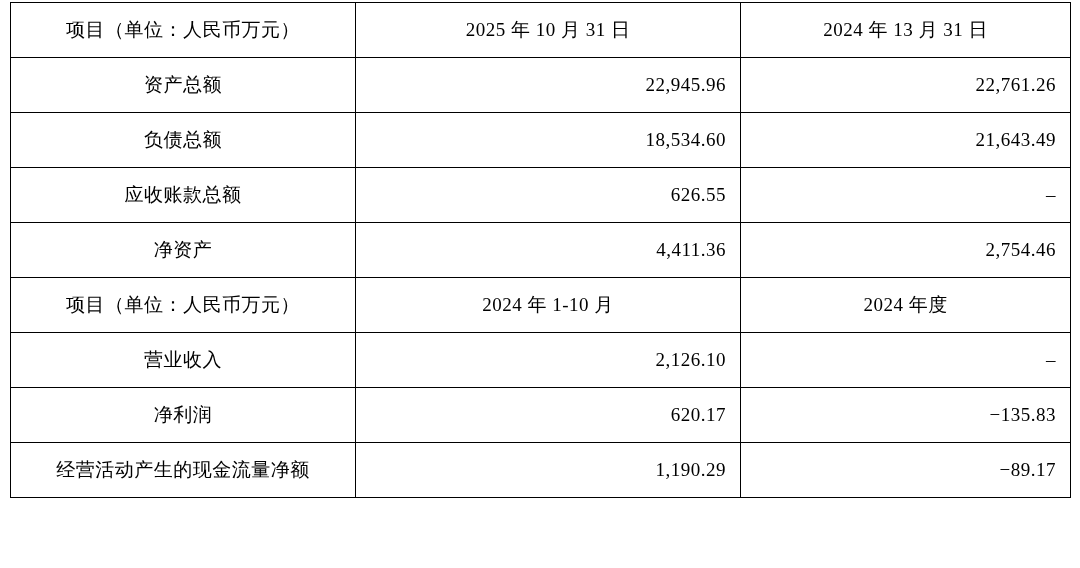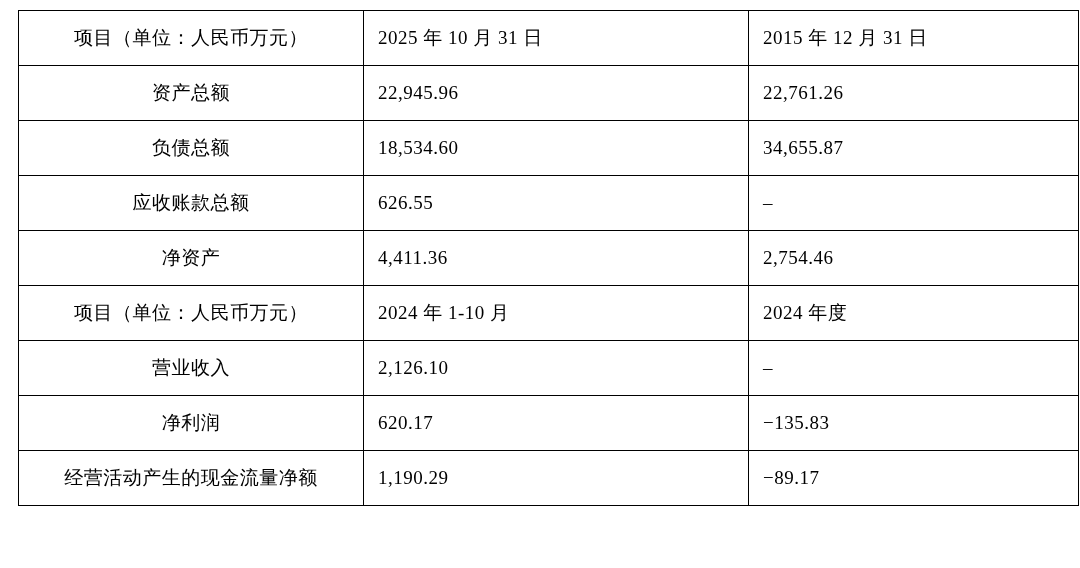--- a/index.html
+++ b/index.html
@@ -10,21 +10,21 @@
   body {
     width: 1080px;
     height: 568px;
     font-family: "Liberation Serif", "DejaVu Serif", serif;
     color: #000000;
     overflow: hidden;
   }
   .table-wrap {
     width: 1080px;
     box-sizing: border-box;
-    padding: 8px;
+    padding: 0;
   }
   table.fin {
     border-collapse: collapse;
     width: 1060px;
     margin: 2px 10px 0 10px;
     table-layout: fixed;
   }
   table.fin col.c1 { width: 345px; }
   table.fin col.c2 { width: 385px; }
   table.fin col.c3 { width: 330px; }
@@ -37,58 +37,60 @@
     font-weight: normal;
     vertical-align: middle;
     box-sizing: border-box;
   }
   .hdr-label {
     text-align: center;
     font-weight: bold;
     letter-spacing: 0.5px;
   }
   .hdr-period {
+    text-align: center;
     font-weight: normal;
     letter-spacing: 0.5px;
     margin-top: 15px;
   }
   .row-label {
     text-align: center;
     letter-spacing: 0.5px;
   }
   .num {
+    text-align: right;
     font-family: "Liberation Serif", "DejaVu Serif", serif;
     letter-spacing: 0.5px;
   }
 </style>
 </head>
 <body>
 
 <div class="table-wrap">
   <table class="fin">
     <colgroup>
       <col class="c1">
         <col class="c2">
         <col class="c3">
     </colgroup>
     <tbody>
       <tr>
         <td class="hdr-label">项目（单位：人民币万元）</td>
         <td class="hdr-period">2025 年 10 月 31 日</td>
-        <td class="hdr-period">2015 年 12 月 31 日</td>
+        <td class="hdr-period">2024 年 13 月 31 日</td>
       </tr>
       <tr>
         <td class="row-label">资产总额</td>
         <td class="num">22,945.96</td>
         <td class="num">22,761.26</td>
       </tr>
       <tr>
         <td class="row-label">负债总额</td>
         <td class="num">18,534.60</td>
-        <td class="num">34,655.87</td>
+        <td class="num">21,643.49</td>
       </tr>
       <tr>
         <td class="row-label">应收账款总额</td>
         <td class="num">626.55</td>
         <td class="num">–</td>
       </tr>
       <tr>
         <td class="row-label">净资产</td>
         <td class="num">4,411.36</td>
         <td class="num">2,754.46</td>

